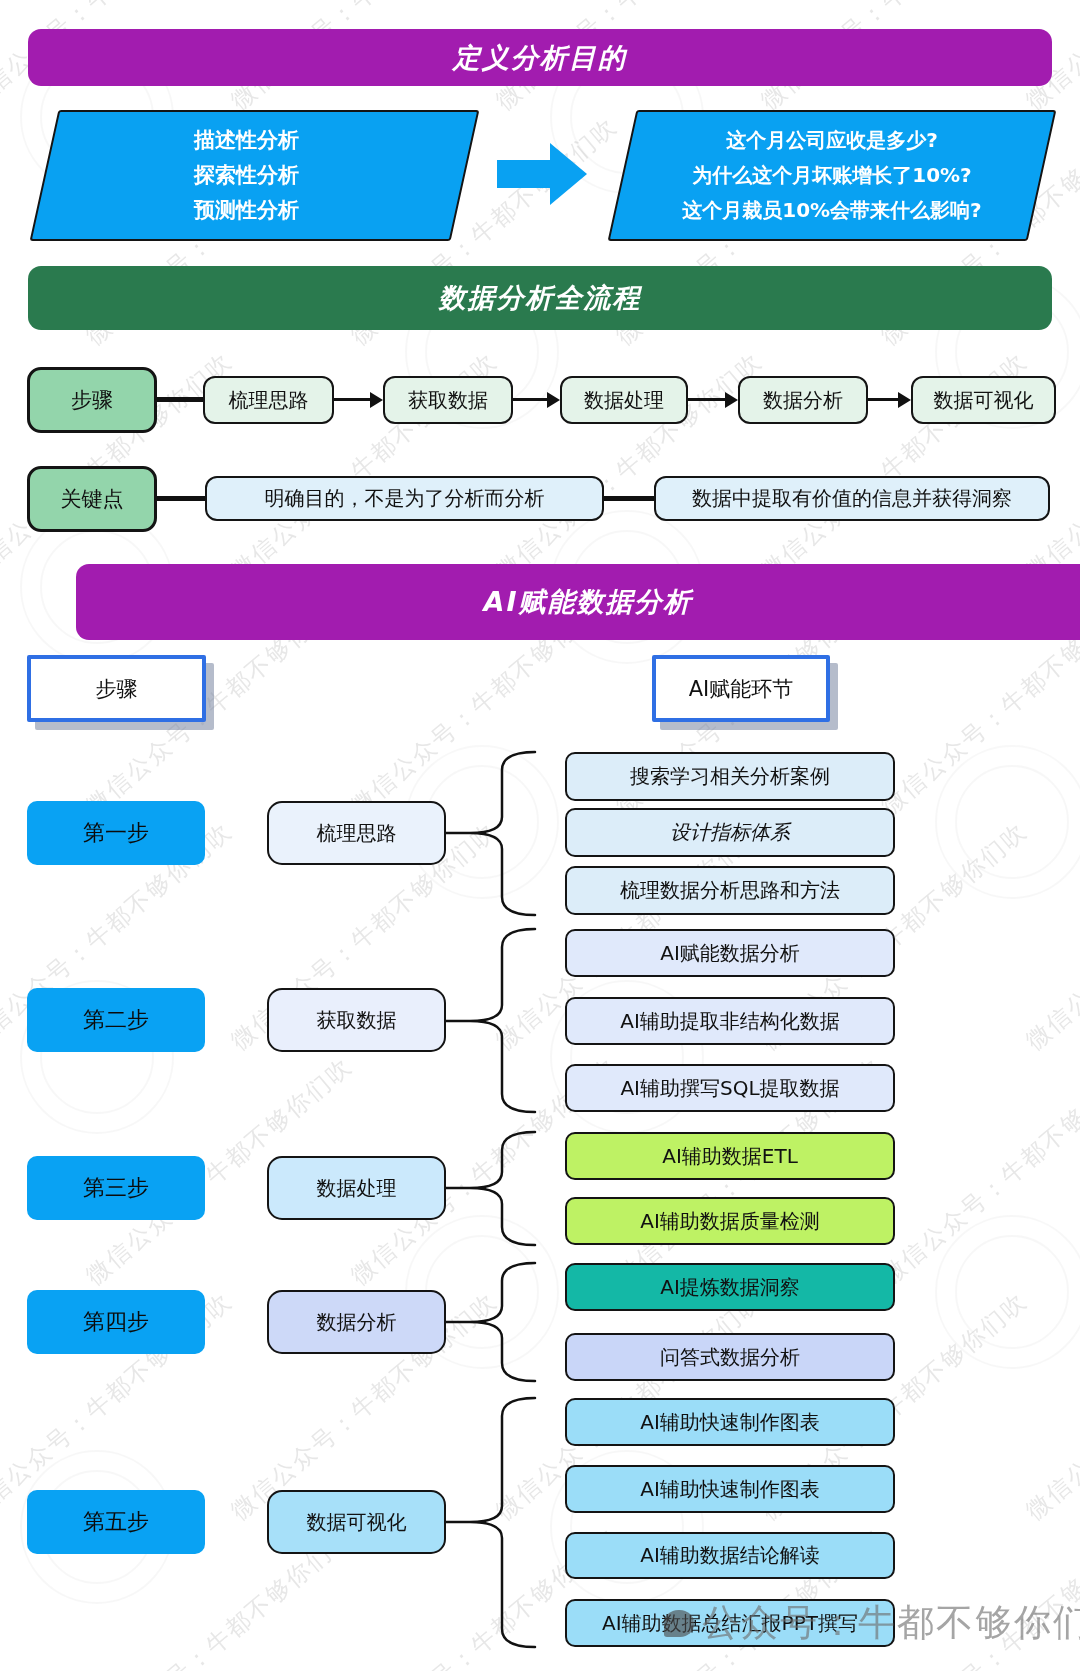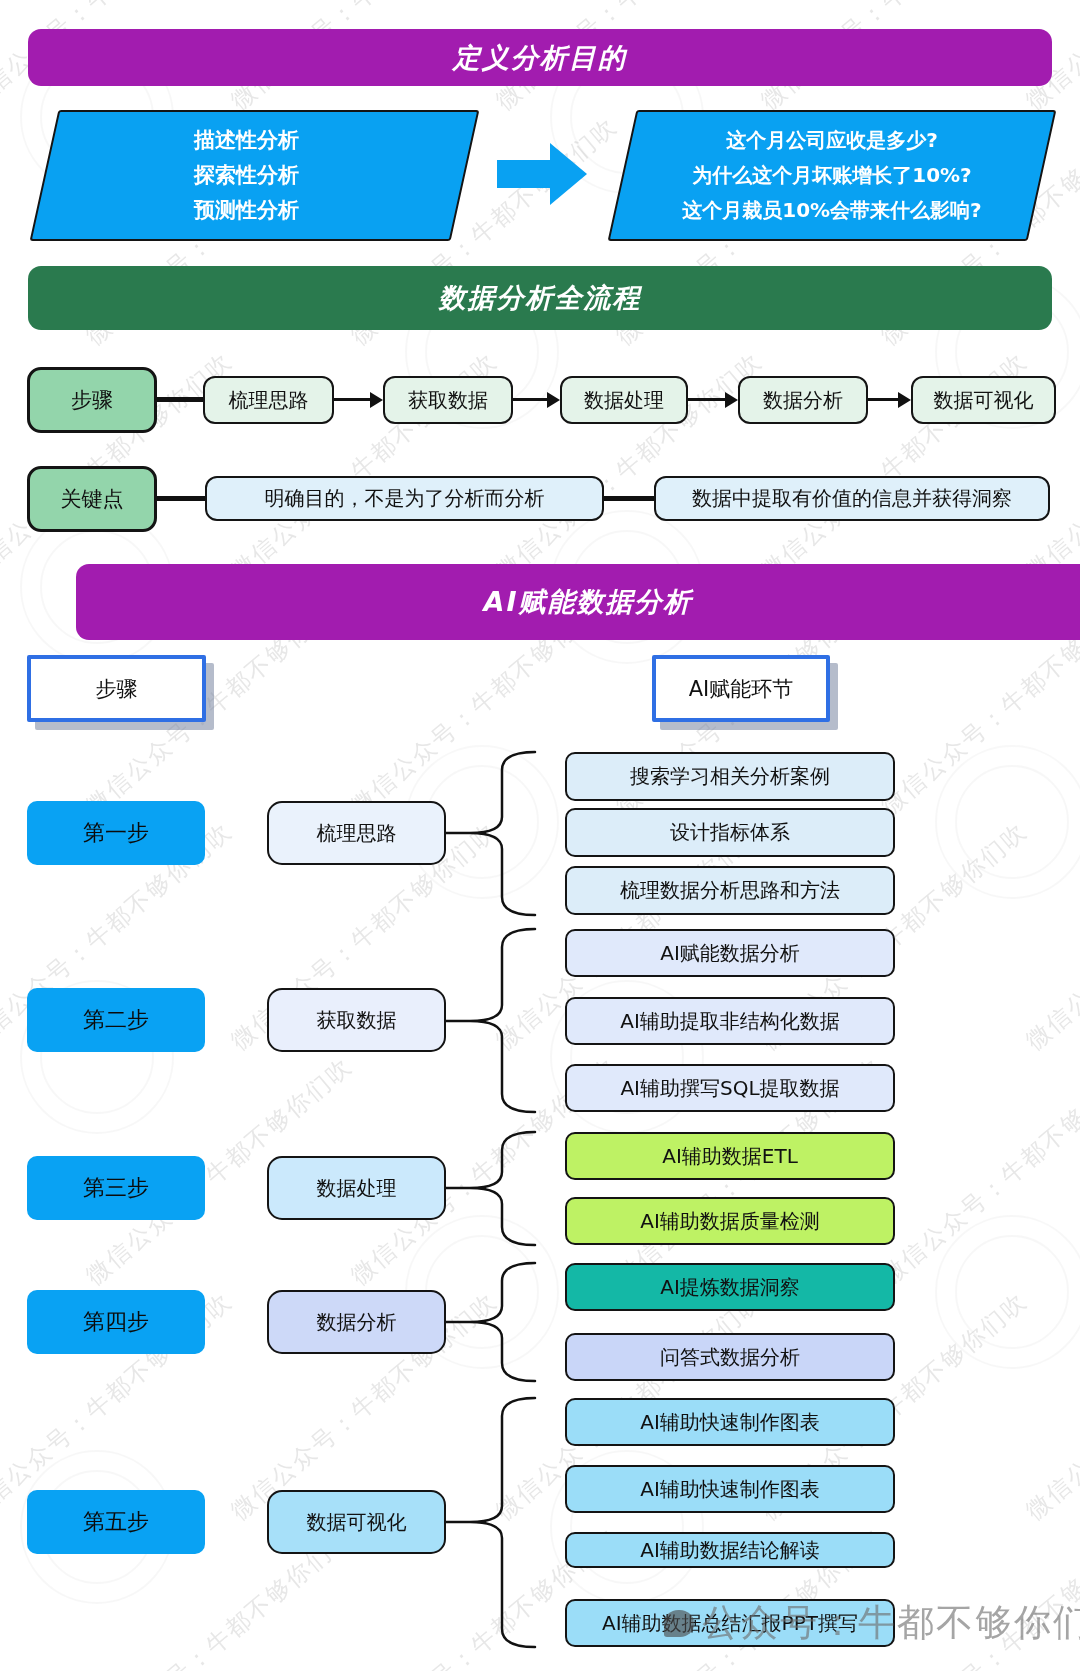--- a/index.html
+++ b/index.html
@@ -189,21 +189,21 @@
 
   <div class="hdr" style="left:27px;top:655px;width:179px;height:67px;">步骤</div>
   <div class="hdr" style="left:652px;top:655px;width:178px;height:67px;">AI赋能环节</div>
 
   <div class="stepbox" style="left:27px;top:801px;">第一步</div>
   <div class="namebox n0" style="left:267px;top:801px;">梳理思路</div>
   <svg class="brace" style="left:440px;top:744px;" width="130" height="180" viewBox="0 0 130 180">
     <path d="M6 89 H30 M95 8 Q62 8 62 26 L62 73 Q62 89 30 89 Q62 89 62 105 L62 153 Q62 171 95 171"></path>
   </svg>
   <div class="item i0" style="top:752px;height:49px;">搜索学习相关分析案例</div>
-  <div class="item i0" style="top:808px;height:49px;">设计指标体系</div>
+  <div class="item i0" style="top:808px;height:49px;font-style:italic;">设计指标体系</div>
   <div class="item i0" style="top:866px;height:49px;">梳理数据分析思路和方法</div>
 
   <div class="stepbox" style="left:27px;top:988px;">第二步</div>
   <div class="namebox n1" style="left:267px;top:988px;">获取数据</div>
   <svg class="brace" style="left:440px;top:921px;" width="130" height="200" viewBox="0 0 130 200">
     <path d="M6 100 H30 M95 8 Q62 8 62 26 L62 84 Q62 100 30 100 Q62 100 62 116 L62 173 Q62 191 95 191"></path>
   </svg>
   <div class="item i1" style="top:929px;height:48px;">AI赋能数据分析</div>
   <div class="item i1" style="top:997px;height:48px;">AI辅助提取非结构化数据</div>
   <div class="item i1" style="top:1064px;height:48px;">AI辅助撰写SQL提取数据</div>
@@ -224,21 +224,21 @@
   <div class="item i3a" style="top:1263px;height:48px;">AI提炼数据洞察</div>
   <div class="item i3b" style="top:1333px;height:48px;">问答式数据分析</div>
 
   <div class="stepbox" style="left:27px;top:1490px;">第五步</div>
   <div class="namebox n4" style="left:267px;top:1490px;">数据可视化</div>
   <svg class="brace" style="left:440px;top:1390px;" width="130" height="266" viewBox="0 0 130 266">
     <path d="M6 132 H30 M95 8 Q62 8 62 26 L62 116 Q62 132 30 132 Q62 132 62 148 L62 239 Q62 257 95 257"></path>
   </svg>
   <div class="item i4" style="top:1398px;height:48px;">AI辅助快速制作图表</div>
   <div class="item i4" style="top:1465px;height:48px;">AI辅助快速制作图表</div>
-  <div class="item i4" style="top:1532px;height:36px;">AI辅助数据结论解读</div>
+  <div class="item i4" style="top:1532px;height:47px;">AI辅助数据结论解读</div>
   <div class="item i4" style="top:1599px;height:48px;">AI辅助数据总结汇报PPT撰写</div>
 
   <div id="bottom-wm">
     <div class="bubble"></div>
     <span class="wm-text">公众号：牛都不够你们吹</span>
   </div>
 
 </div>
 
 </body></html>

